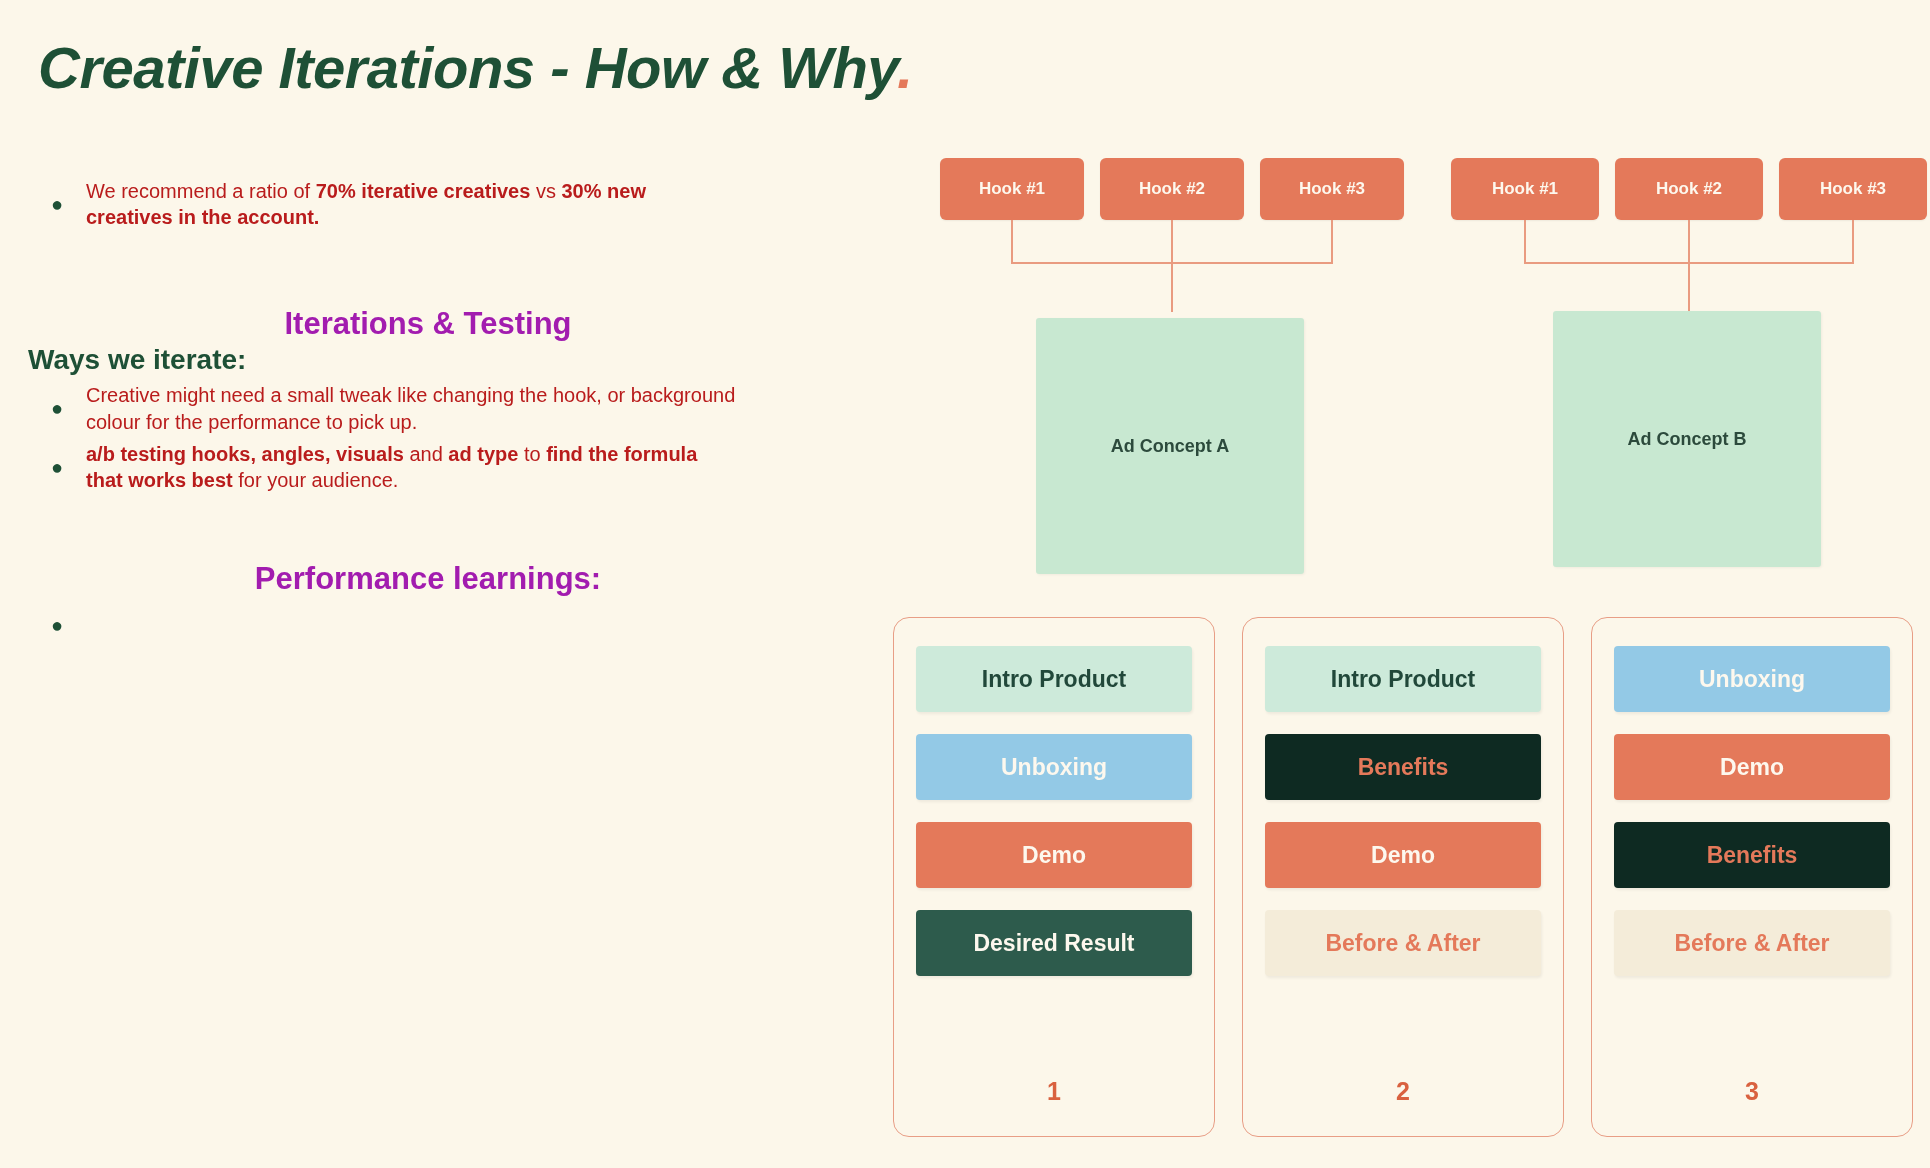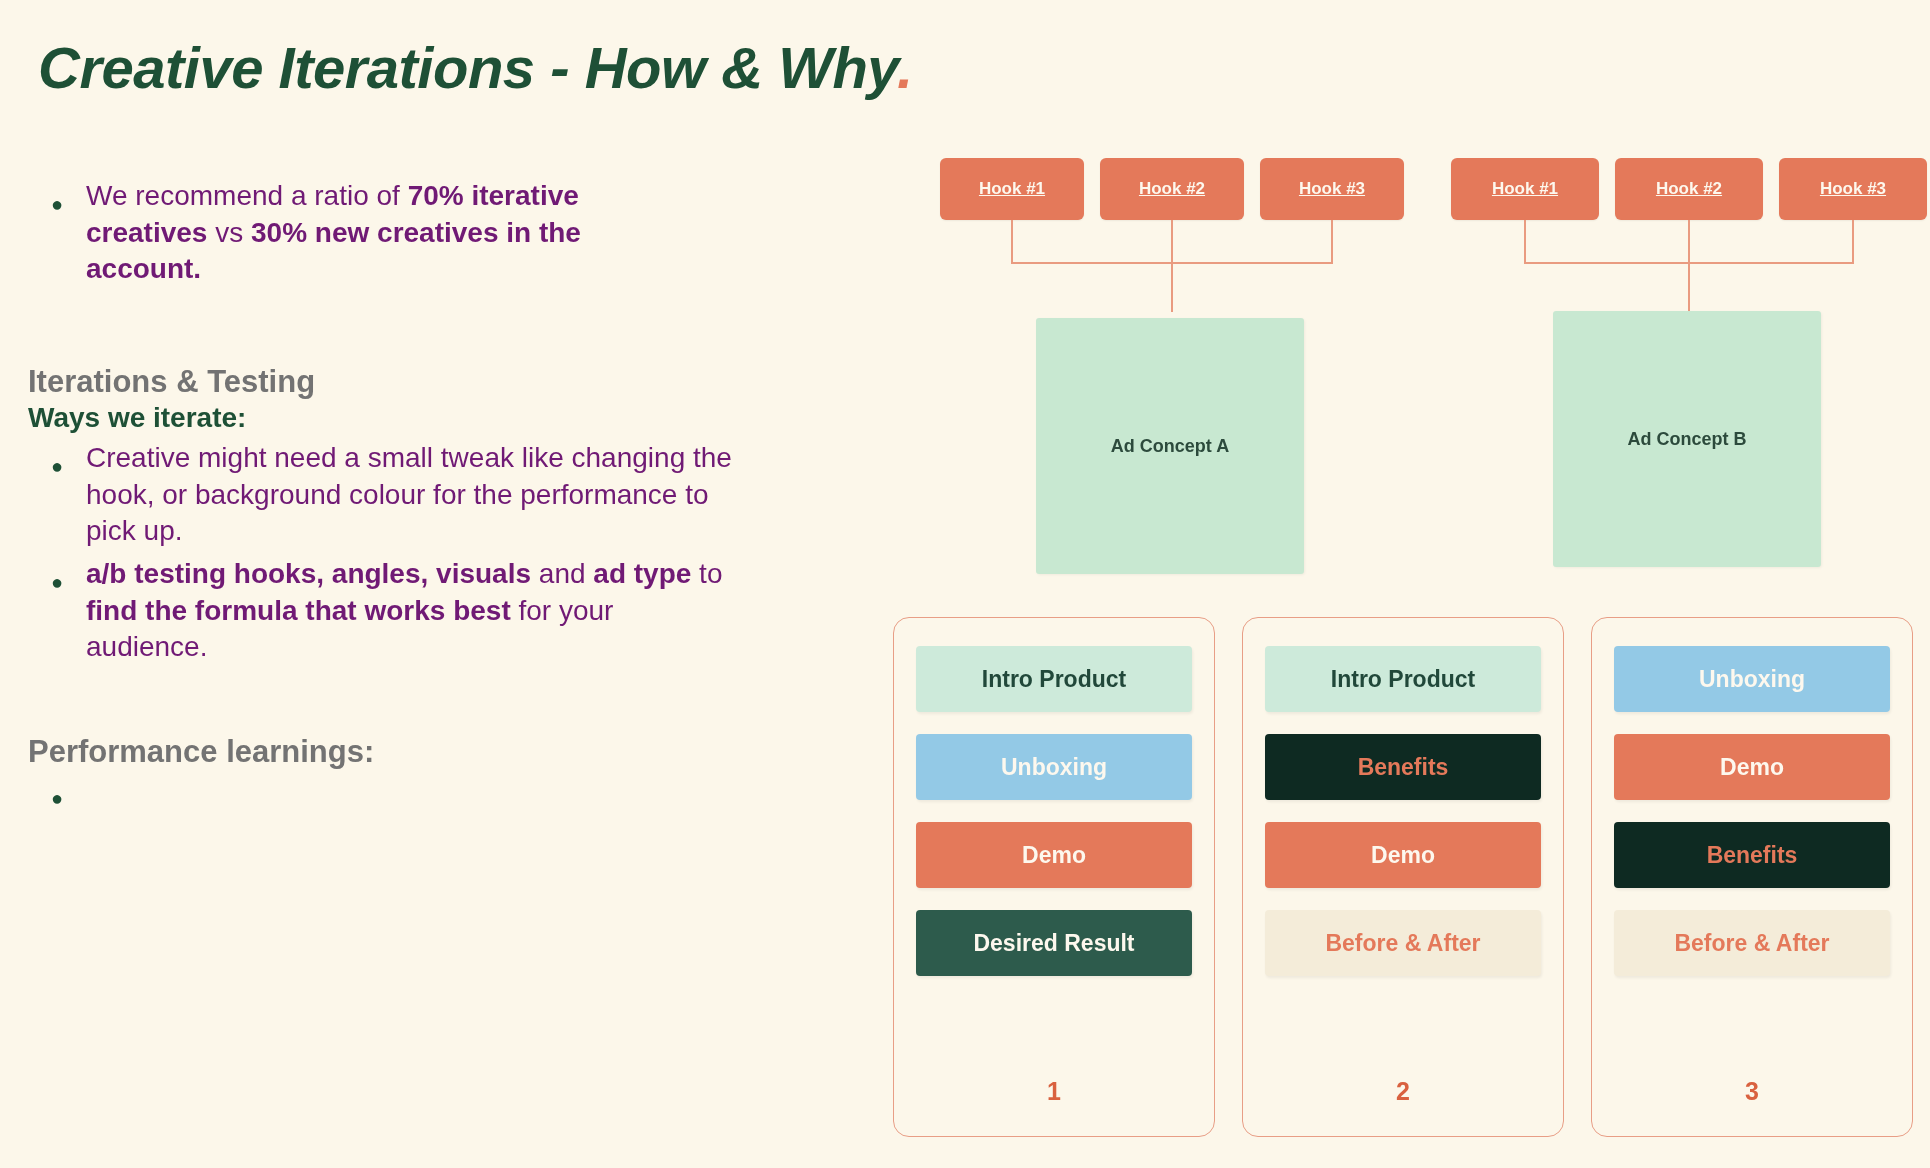--- a/index.html
+++ b/index.html
@@ -52,36 +52,37 @@
     padding-top: 16px;
     text-align: center;
     font-size: 20px;
     line-height: 1;
     color: #1e5036;
   }
   .bullet-dot::before { content: "\25CF"; }
 
   .bullet-text {
     flex: 1 1 auto;
-    font-size: 28px;
+    font-size: 20px;
     line-height: 1.31;
-    color: #701a75;
+    color: #b91c1c;
     font-weight: 400;
     max-width: 580px;
   }
   .bullet-text b { font-weight: 700; }
 
   .bullet-wide .bullet-text { max-width: 650px; }
 
   .sec-head {
     font-size: 31px;
     font-weight: 700;
-    color: #737373;
+    color: #a21caf;
     margin-top: 36px;
     margin-bottom: 2px;
+    text-align: center;
   }
   .sub-head {
     font-size: 28px;
     font-weight: 700;
     color: #1e5036;
     margin-bottom: 6px;
   }
   .gap-a { height: 34px; }
   .gap-b { height: 26px; }
 
@@ -103,21 +104,20 @@
     height: 62px;
     background: #e4795a;
     border-radius: 6px;
     color: #fdf8ee;
     font-size: 17px;
     font-weight: 700;
     display: flex;
     align-items: center;
     justify-content: center;
     box-shadow: 0 1px 2px rgba(0,0,0,0.06);
-    text-decoration: underline;
   }
   .g1 .hook.h1 { left: 20px;  width: 144px; }
   .g1 .hook.h2 { left: 180px; width: 144px; }
   .g1 .hook.h3 { left: 340px; width: 144px; }
   .g2 .hook.h1 { left: 6px;   width: 148px; }
   .g2 .hook.h2 { left: 170px; width: 148px; }
   .g2 .hook.h3 { left: 334px; width: 148px; }
 
   .connector { position: absolute; background: #e99b80; }
   .conn-v { width: 2px; }

